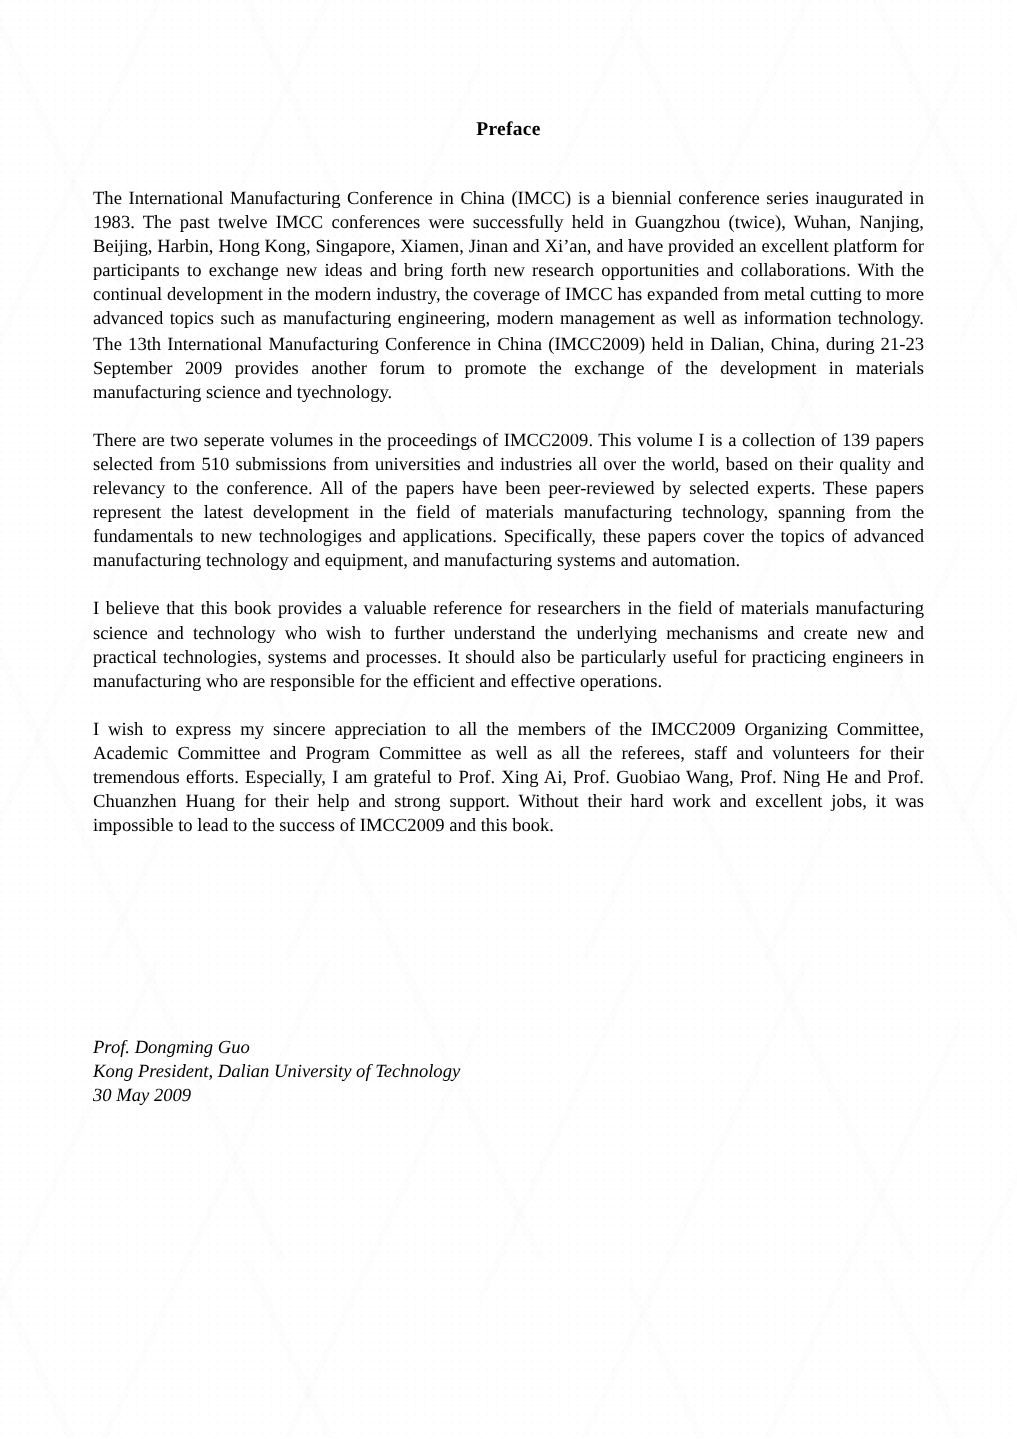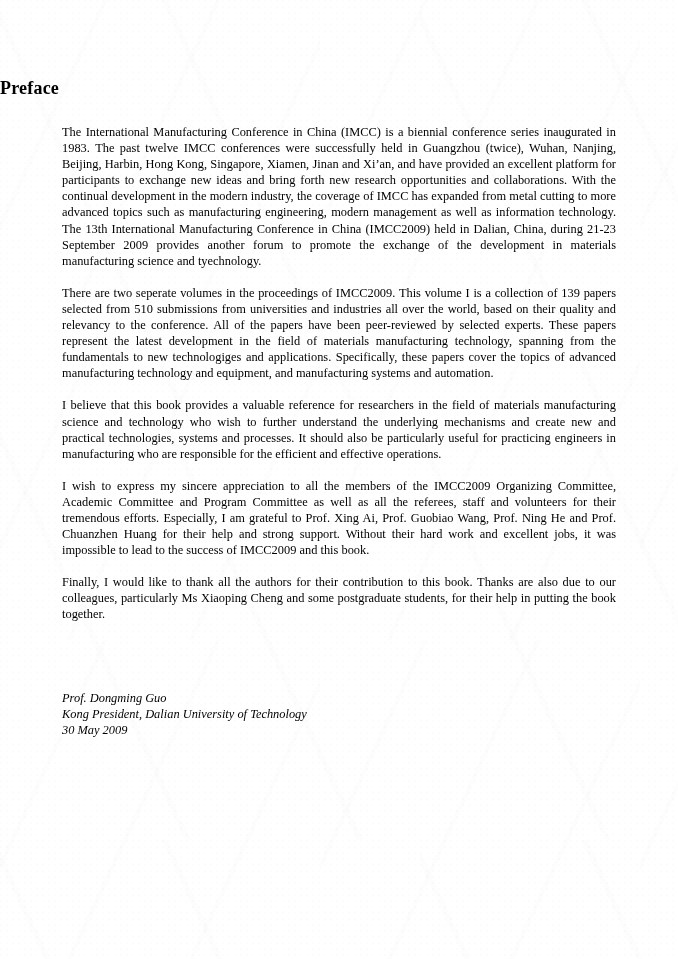--- a/index.html
+++ b/index.html
@@ -37,22 +37,23 @@
   .page {
     position: relative;
     z-index: 1;
     width: 678px;
     height: 959px;
     box-sizing: border-box;
     padding: 0;
   }
 
   .doc-title {
-    font-size: 18px;
+    font-size: 13px;
     font-weight: bold;
+    text-align: center;
     margin: 0;
     padding-top: 78px;
     letter-spacing: 0.2px;
   }
 
   .body-block {
     position: absolute;
     left: 62px;
     top: 120px;
     width: 554px;
@@ -93,21 +94,20 @@
 
 <div class="page">
 
   <h1 class="doc-title">Preface</h1>
 
   <div class="body-block">
     <p class="para">The International Manufacturing Conference in China (IMCC) is a biennial conference series inaugurated in 1983. The past twelve IMCC conferences were successfully held in Guangzhou (twice), Wuhan, Nanjing, Beijing, Harbin, Hong Kong, Singapore, Xiamen, Jinan and Xi’an, and have provided an excellent platform for participants to exchange new ideas and bring forth new research opportunities and collaborations. With the continual development in the modern industry, the coverage of IMCC has expanded from metal cutting to more advanced topics such as manufacturing engineering, modern management as well as information technology. The 13th International Manufacturing Conference in China (IMCC2009) held in Dalian, China, during 21-23 September 2009 provides another forum to promote the exchange of the development in materials manufacturing science and tyechnology.</p>
     <p class="para">There are two seperate volumes in the proceedings of IMCC2009. This volume I is a collection of 139 papers selected from 510 submissions from universities and industries all over the world, based on their quality and relevancy to the conference. All of the papers have been peer-reviewed by selected experts. These papers represent the latest development in the field of materials manufacturing technology, spanning from the fundamentals to new technologiges and applications. Specifically, these papers cover the topics of advanced manufacturing technology and equipment, and manufacturing systems and automation.</p>
     <p class="para">I believe that this book provides a valuable reference for researchers in the field of materials manufacturing science and technology who wish to further understand the underlying mechanisms and create new and practical technologies, systems and processes. It should also be particularly useful for practicing engineers in manufacturing who are responsible for the efficient and effective operations.</p>
     <p class="para">I wish to express my sincere appreciation to all the members of the IMCC2009 Organizing Committee, Academic Committee and Program Committee as well as all the referees, staff and volunteers for their tremendous efforts. Especially, I am grateful to Prof. Xing Ai, Prof. Guobiao Wang, Prof. Ning He and Prof. Chuanzhen Huang for their help and strong support. Without their hard work and excellent jobs, it was impossible to lead to the success of IMCC2009 and this book.</p>
-    <p class="para">Finally, I would like to thank all the authors for their contribution to this book. Thanks are also due to our colleagues, particularly Ms Xiaoping Cheng and some postgraduate students, for their help in putting the book together.</p>
   </div>
 
   <div class="signature">
     <span class="sig-line">Prof. Dongming Guo</span>
     <span class="sig-line">Kong President, Dalian University of Technology</span>
     <span class="sig-line">30 May 2009</span>
   </div>
 
 </div>
 

